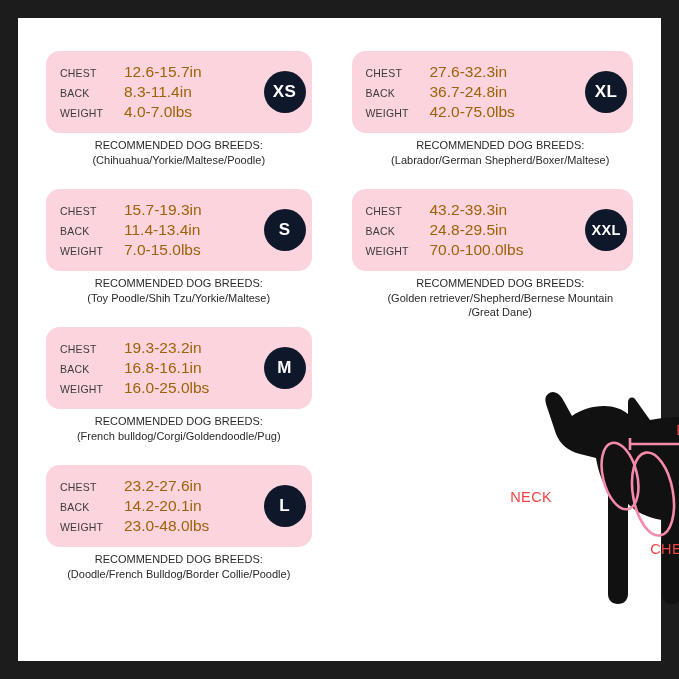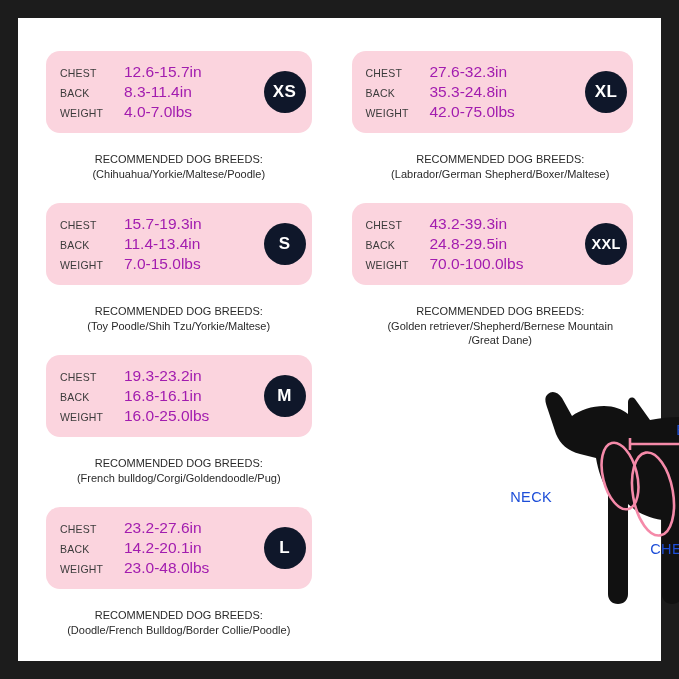--- a/index.html
+++ b/index.html
@@ -58,21 +58,21 @@
   .row-label {
     width: 64px;
     font-size: 10.5px;
     color: #3b3b3b;
     letter-spacing: .2px;
     text-align: left;
     flex: 0 0 64px;
   }
   .row-value {
     font-size: 15.5px;
-    color: #a21caf;
+    color: #a16207;
   }
   .badge {
     position: absolute;
     right: 6px;
     top: 50%;
     transform: translateY(-50%);
     width: 42px;
     height: 42px;
     border-radius: 50%;
     background: #0f172a;
@@ -83,21 +83,21 @@
     font-size: 17px;
     font-weight: bold;
     letter-spacing: .3px;
   }
   .badge.wide { font-size: 14.5px; }
   .breeds {
     text-align: center;
     font-size: 11px;
     color: #2a2a2a;
     line-height: 1.32;
-    margin-top: 19px;
+    margin-top: 5px;
     padding: 0 6px;
   }
 
   
   .lb1 { margin-top: 33px; }
   .lb1 .card { margin: 0 28px 0 28px; }
   .lb2 { margin-top: 22px; }
   .lb2 .card { margin: 0 28px 0 28px; }
   .lb3 { margin-top: 22px; }
   .lb3 .card { margin: 0 28px 0 28px; }
@@ -114,21 +114,21 @@
     position: absolute;
     left: 50%;
     top: 340px;
     width: 50%;
     height: 290px;
   }
   .dog-svg { position: absolute; left: 10px; top: 0; }
   .lbl {
     position: absolute;
     font-size: 14.5px;
-    color: #1d4ed8;
+    color: #ef4444;
     letter-spacing: .4px;
   }
   .lbl-back { left: 176px; top: 64px; }
   .lbl-neck { left: 10px; top: 131px; }
   .lbl-chest{ left: 150px; top: 183px; }
 </style>
 </head>
 <body>
 
 <div class="chart">
@@ -237,21 +237,21 @@
 
     <div class="size-block rb1">
       <div class="card">
         <div class="rows">
           <div class="row">
             <span class="row-label">CHEST</span>
             <span class="row-value">27.6-32.3in</span>
           </div>
           <div class="row">
             <span class="row-label">BACK</span>
-            <span class="row-value">35.3-24.8in</span>
+            <span class="row-value">36.7-24.8in</span>
           </div>
           <div class="row">
             <span class="row-label">WEIGHT</span>
             <span class="row-value">42.0-75.0lbs</span>
           </div>
         </div>
         <div class="badge">XL</div>
       </div>
       <div class="breeds">
         <div>RECOMMENDED DOG BREEDS:</div>

